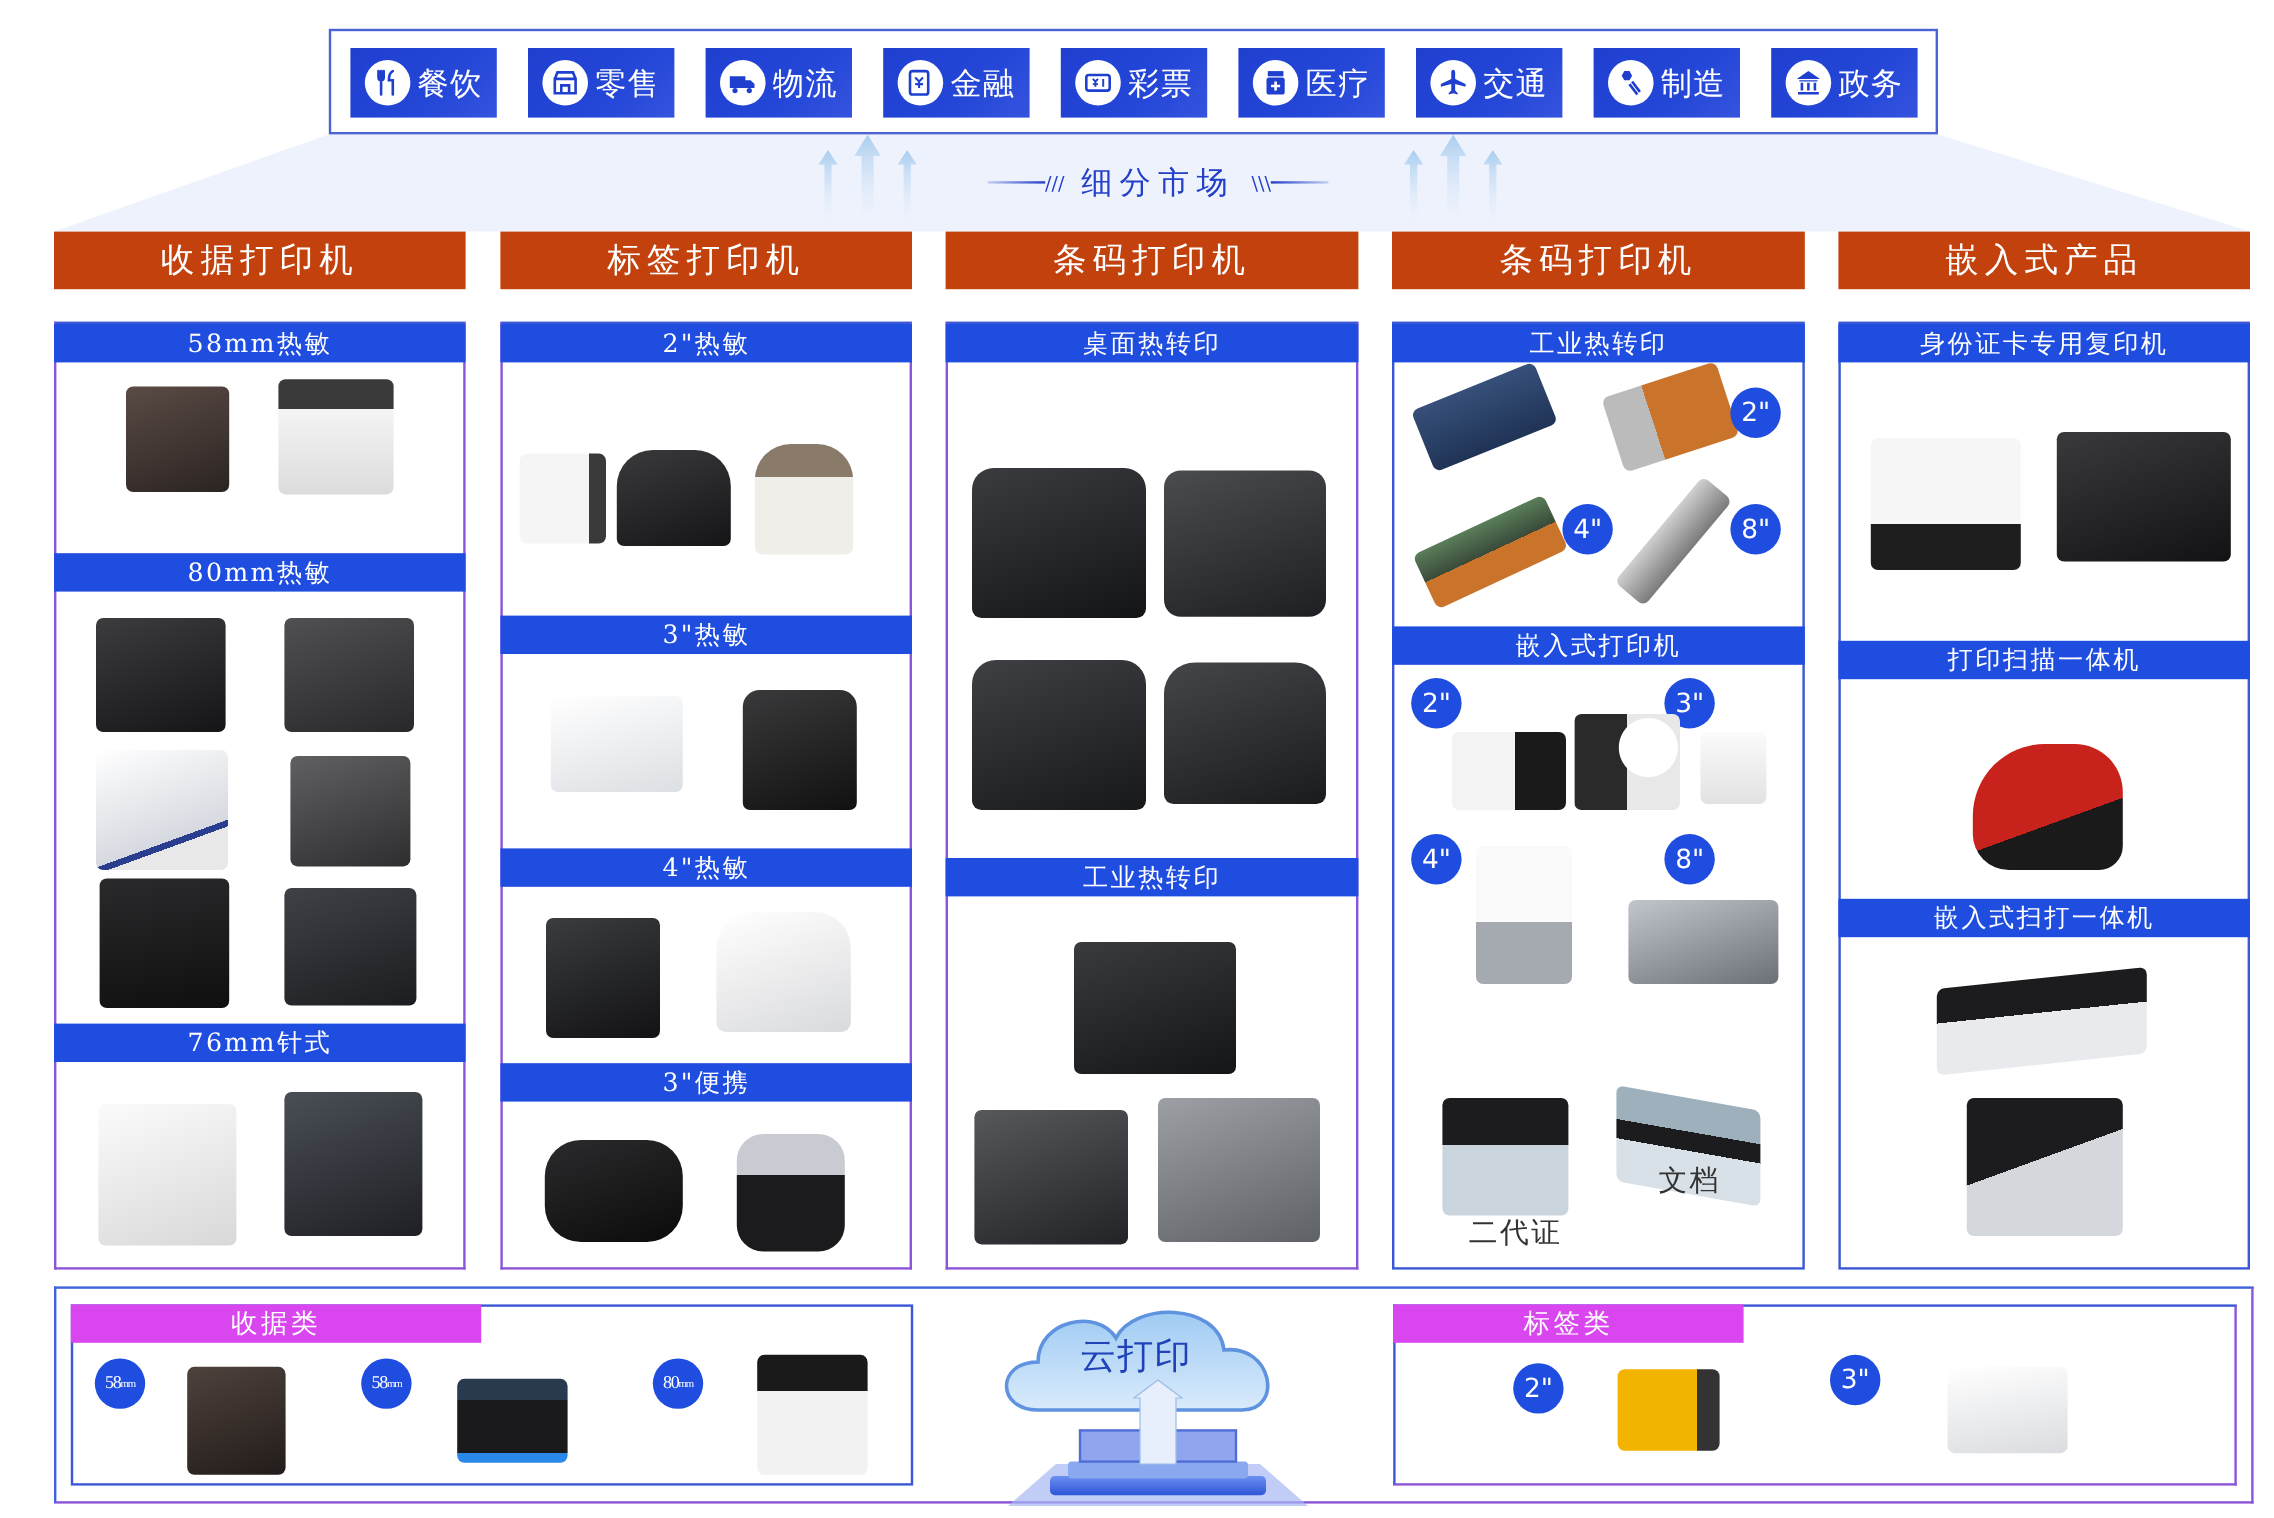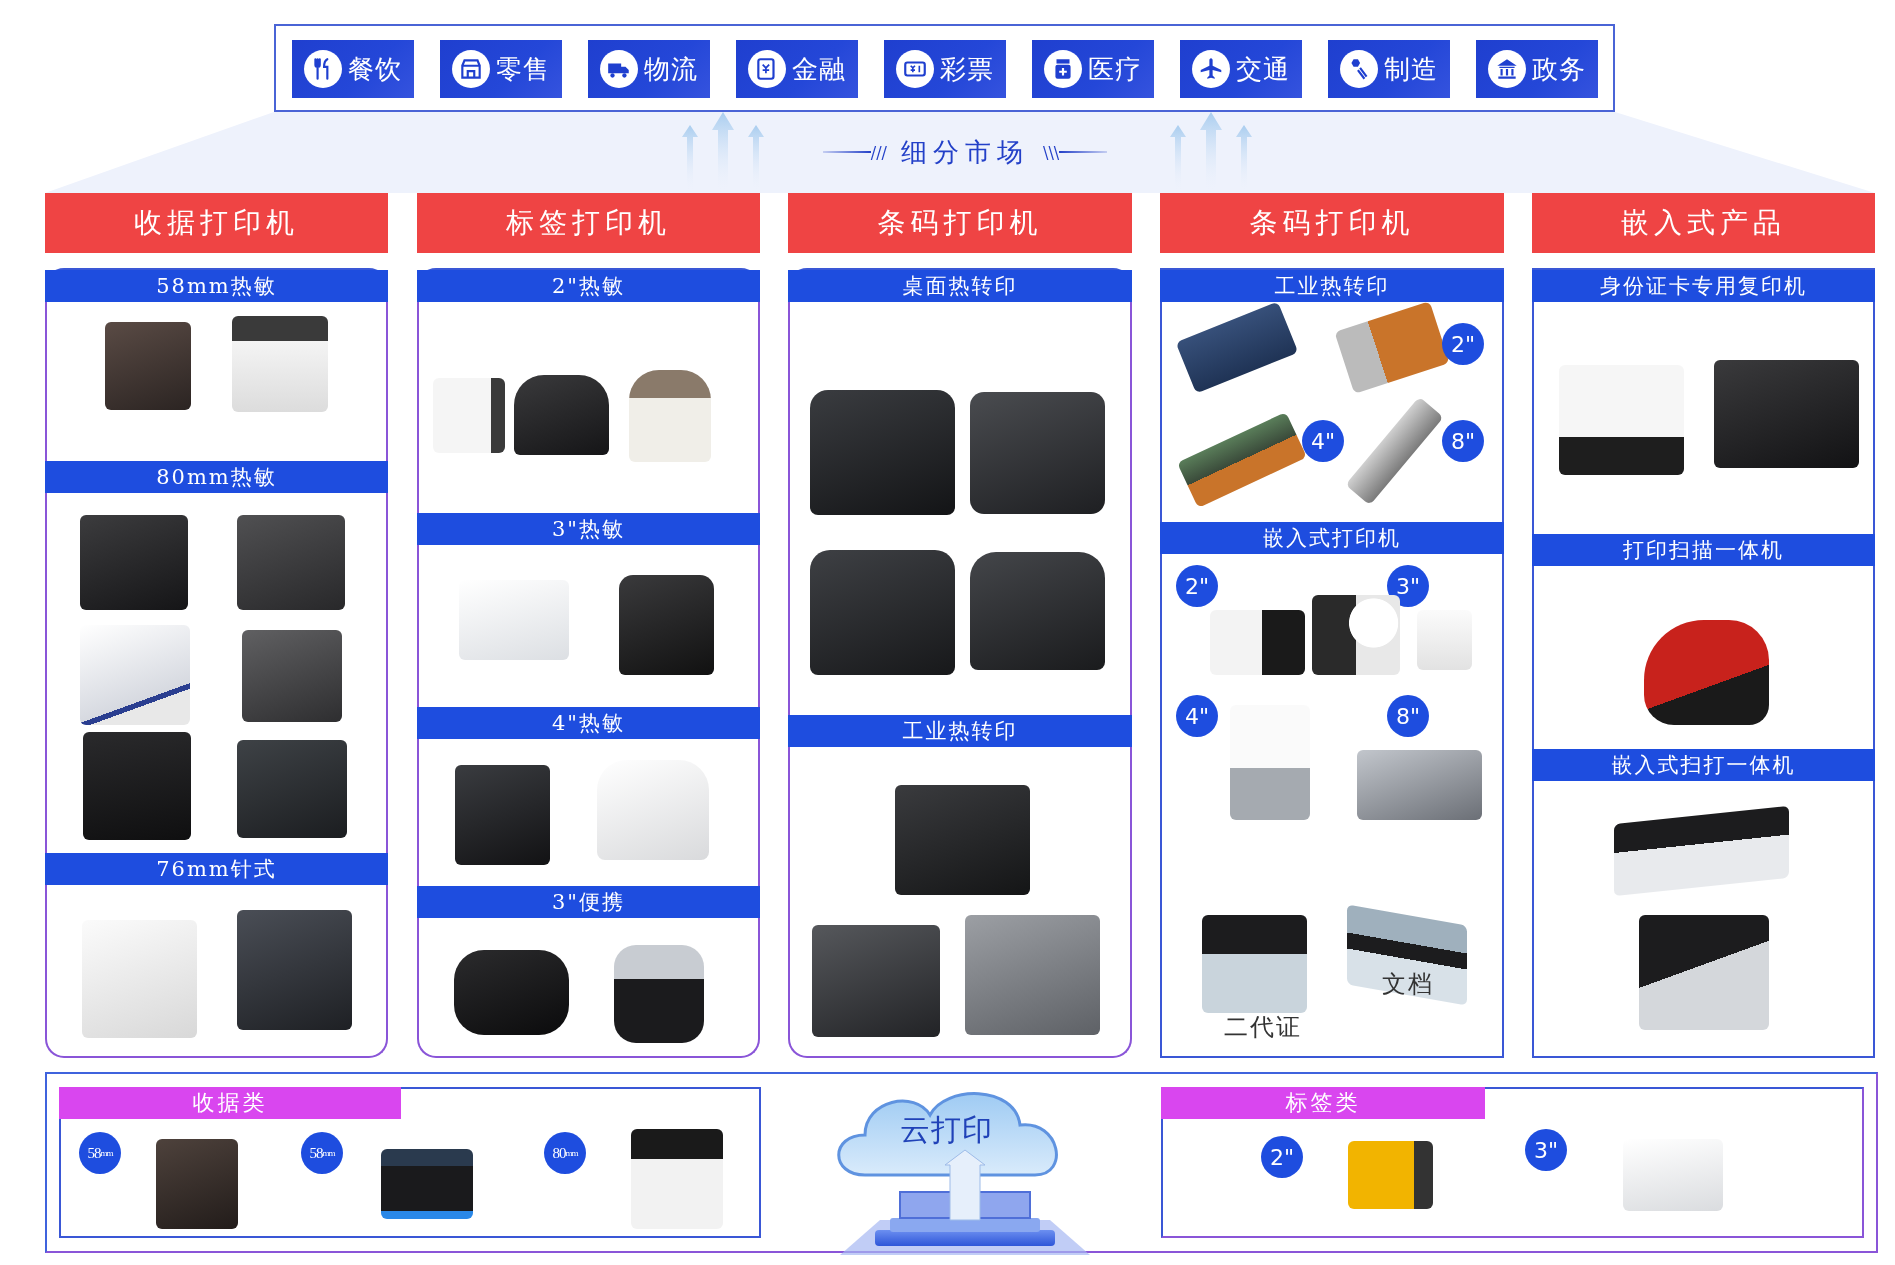--- a/index.html
+++ b/index.html
@@ -32,31 +32,31 @@
     display: flex; align-items: center; justify-content: center; gap: 14px;
     color: #2340c8; font-size: 26px; letter-spacing: 6px;
   }
   .deco-line { display: flex; align-items: center; color: #2340c8; font-size: 16px; letter-spacing: 0; }
   .deco-line .bar { width: 48px; height: 2px; background: linear-gradient(90deg, rgba(35,64,200,0.2), #2340c8); }
   .deco-line.right .bar { background: linear-gradient(90deg, #2340c8, rgba(35,64,200,0.2)); }
   .arrows { position: absolute; top: 112px; height: 80px; z-index: 1; }
 
   
   .col-header {
-    position: absolute; top: 193px; height: 60px; background: #ef4444;
+    position: absolute; top: 193px; height: 48px; background: #c2410c;
     color: #ffffff; font-size: 28px; letter-spacing: 5px;
     display: flex; align-items: center; justify-content: center; z-index: 2;
     font-family: "DejaVu Sans", "Liberation Sans", sans-serif;
   }
   .col-body {
     position: absolute; top: 268px; height: 790px; background: #ffffff;
     border: 2px solid #3a57d6; border-bottom-color: #8a55d8; z-index: 2;
     box-shadow: 0 0 0 0 transparent;
   }
-  .col-body.purple-edge { border-left-color: #8a55d8; border-right-color: #8a55d8; border-top-color: #3a57d6; border-radius: 19px; }
+  .col-body.purple-edge { border-left-color: #8a55d8; border-right-color: #8a55d8; border-top-color: #3a57d6; }
   .sub-bar {
     position: absolute; left: -2px; right: -2px; height: 32px; background: #1e4ddf;
     color: #ffffff; font-size: 21px; letter-spacing: 2px;
     display: flex; align-items: center; justify-content: center; cursor: pointer;
   }
   .prod {
     position: absolute; border-radius: 6px;
   }
   .size-badge {
     position: absolute; width: 42px; height: 42px; border-radius: 50%;
@@ -316,21 +316,21 @@
     </div>
     <div class="prod" style="left:320px; top:60px; width:92px; height:70px; background:linear-gradient(180deg,#2a3a4e 0 25%,#1a1a1c 25% 88%,#2a88e8 88%)"></div>
     <div class="mm-badge" style="left:483px; top:43px">
       <span>80</span>
         <small>mm</small>
     </div>
     <div class="prod" style="left:570px; top:40px; width:92px; height:100px; background:linear-gradient(180deg,#1a1a1a 0 30%,#f2f2f2 30%)"></div>
   </div>
 
   <div class="bottom-inner right" style="left:1114px; width:703px">
-    <div class="bottom-title" style="width:324px">标签类</div>
+    <div class="bottom-title" style="width:292px">标签类</div>
     <div class="size-badge" style="left:98px; top:47px">2"</div>
     <div class="prod" style="left:185px; top:52px; width:85px; height:68px; background:linear-gradient(90deg,#f2b400 0 78%,#333 78%)"></div>
     <div class="size-badge" style="left:362px; top:40px">3"</div>
     <div class="prod" style="left:460px; top:50px; width:100px; height:72px; background:linear-gradient(170deg,#ffffff,#dadcdf)"></div>
   </div>
 </div>
 
 <div class="cloud-wrap">
   <svg viewBox="0 0 330 175" width="330" height="175">
     <defs>

